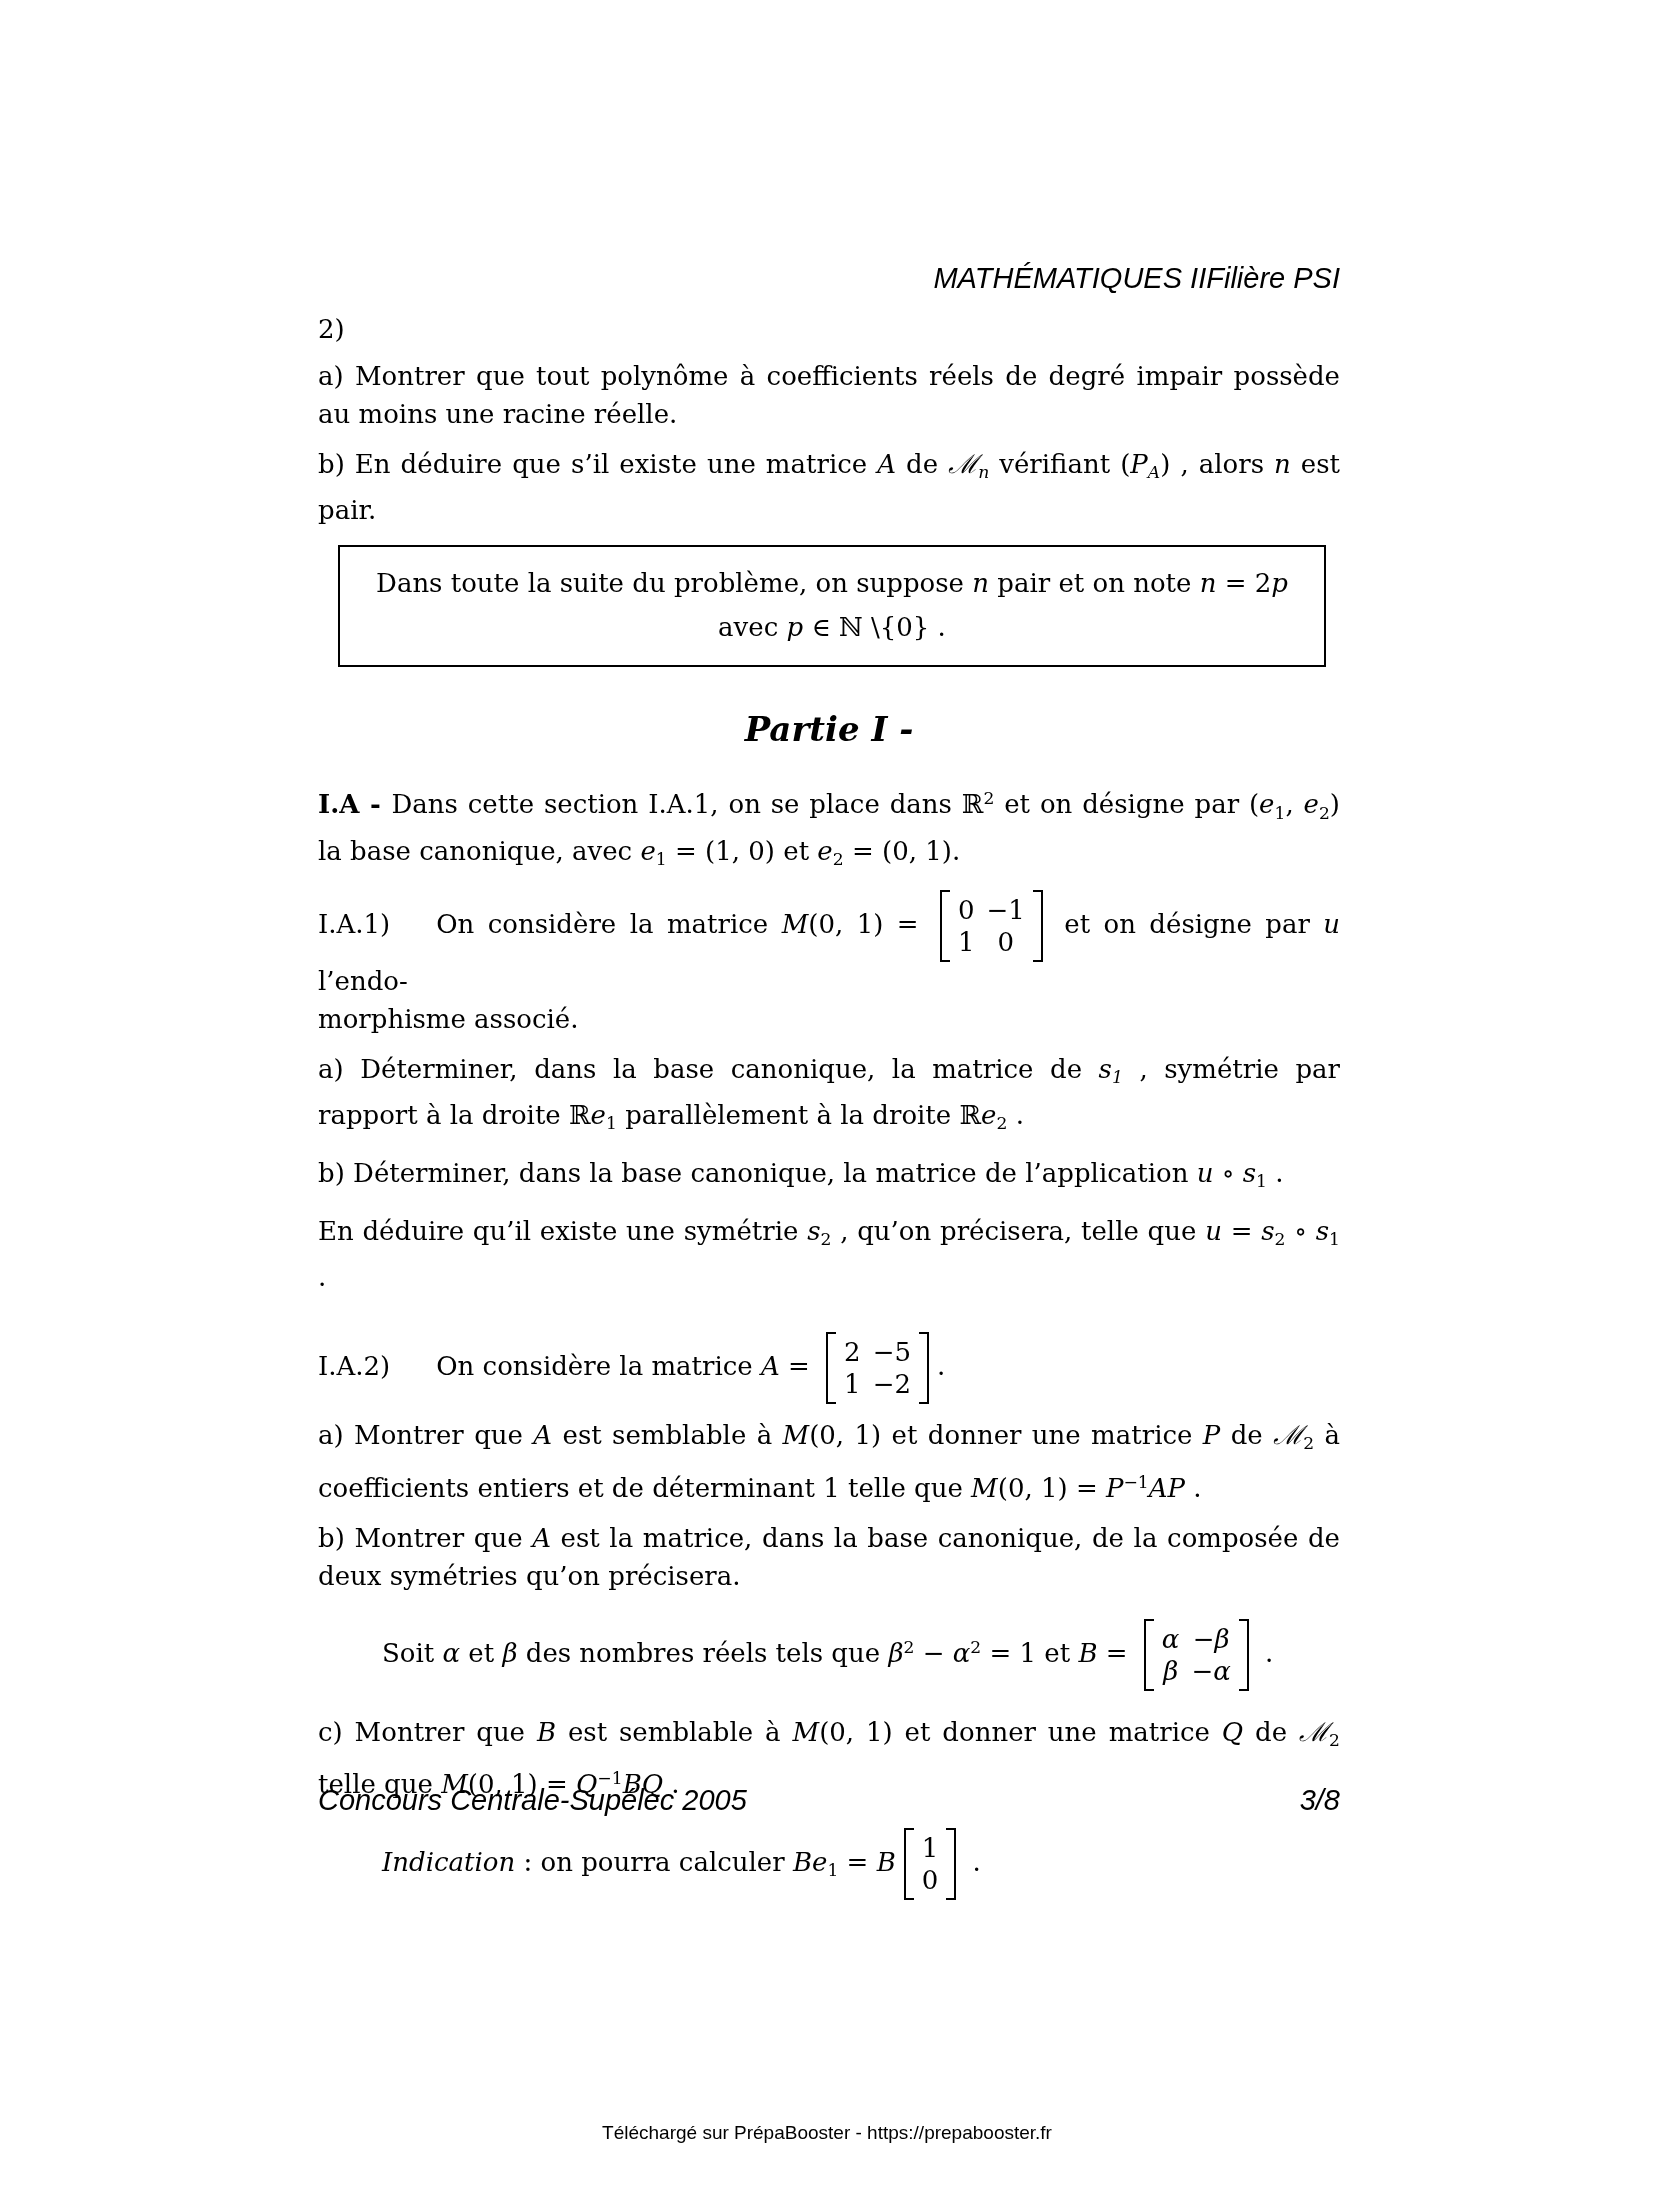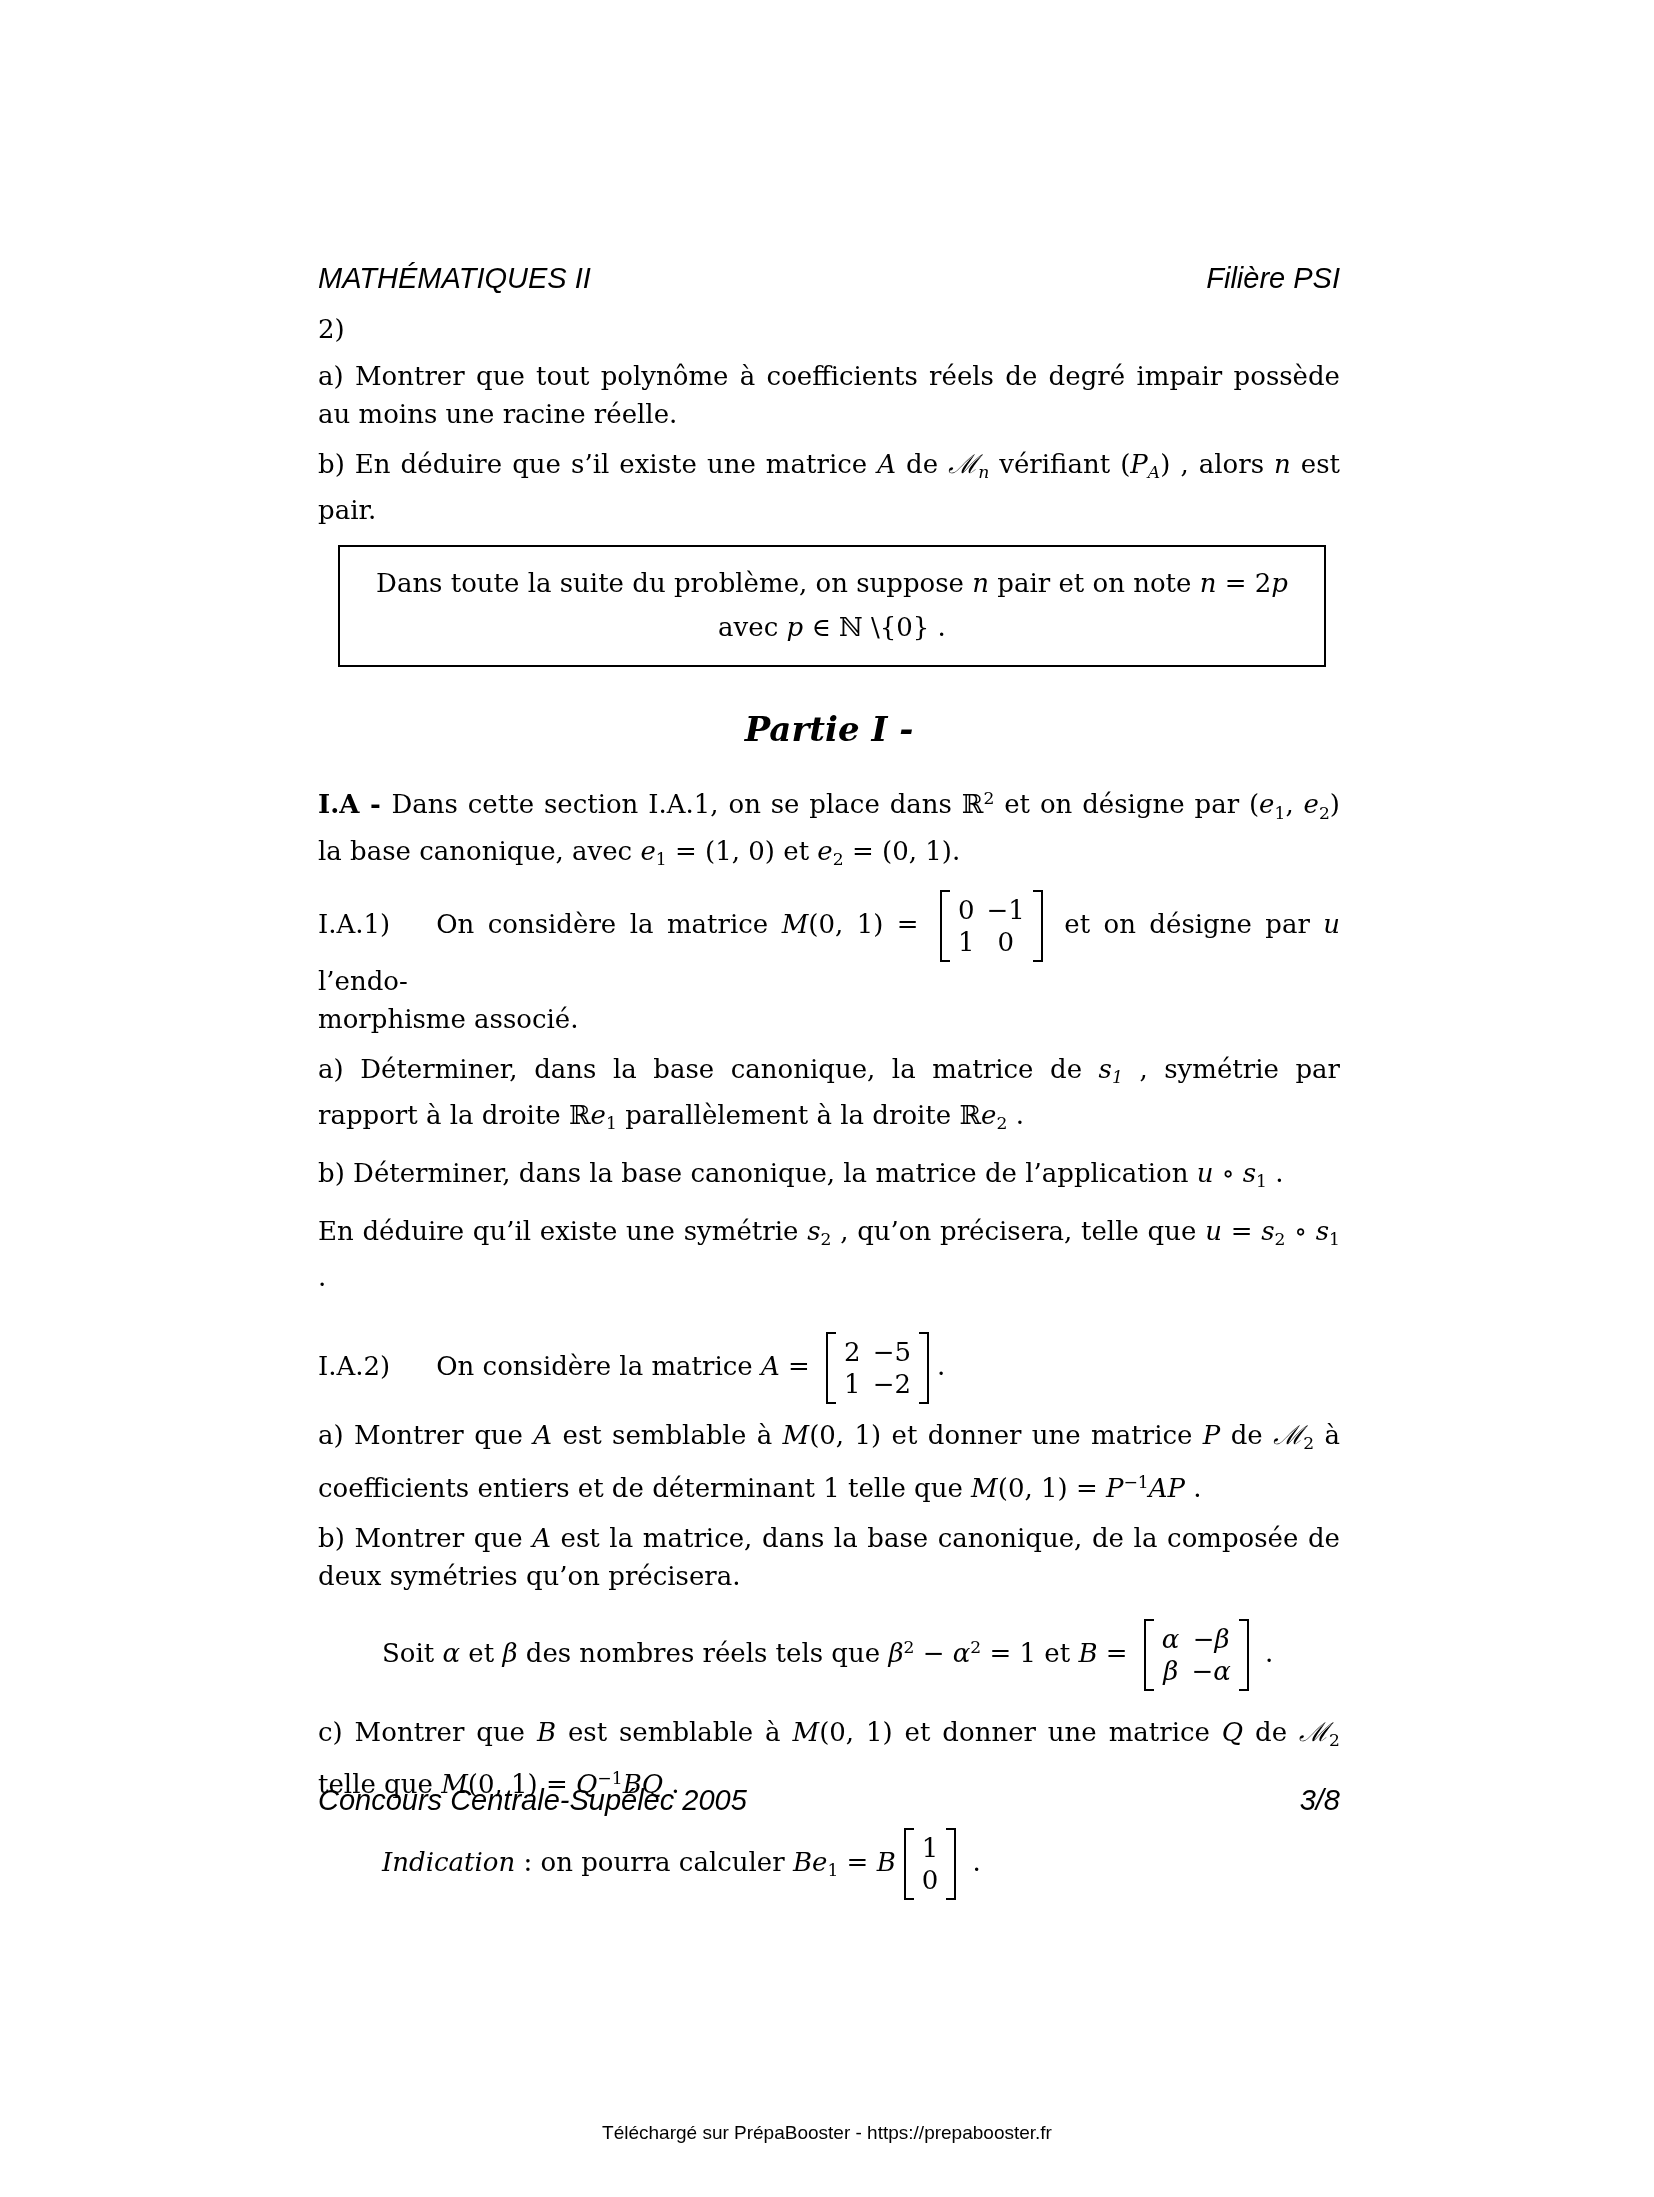--- a/index.html
+++ b/index.html
@@ -11,21 +11,21 @@
     font-family: "DejaVu Serif", "Liberation Serif", serif;
     font-size: 26px;
     overflow: hidden;
   }
   .content {
     position: absolute;
     left: 318px; top: 262px;
     width: 1022px;
   }
   .hdr {
-    display: flex; justify-content: space-between; align-items: baseline;
+    display: flex; justify-content: flex-end; align-items: baseline;
     font-family: "Liberation Sans", sans-serif;
     font-style: italic; font-size: 29px;
   }
   .p { text-align: justify; line-height: 38px; margin: 0 0 12px 0; }
   .plain { text-align: left; }
   .q2 { margin: 16px 0 10px 0; line-height: 36px; }
   .it { font-style: italic; }
   .b  { font-weight: bold; }
   .sb { font-size: 66%; vertical-align: -0.3em; }
   .sp { font-size: 66%; vertical-align: 0.55em; }

